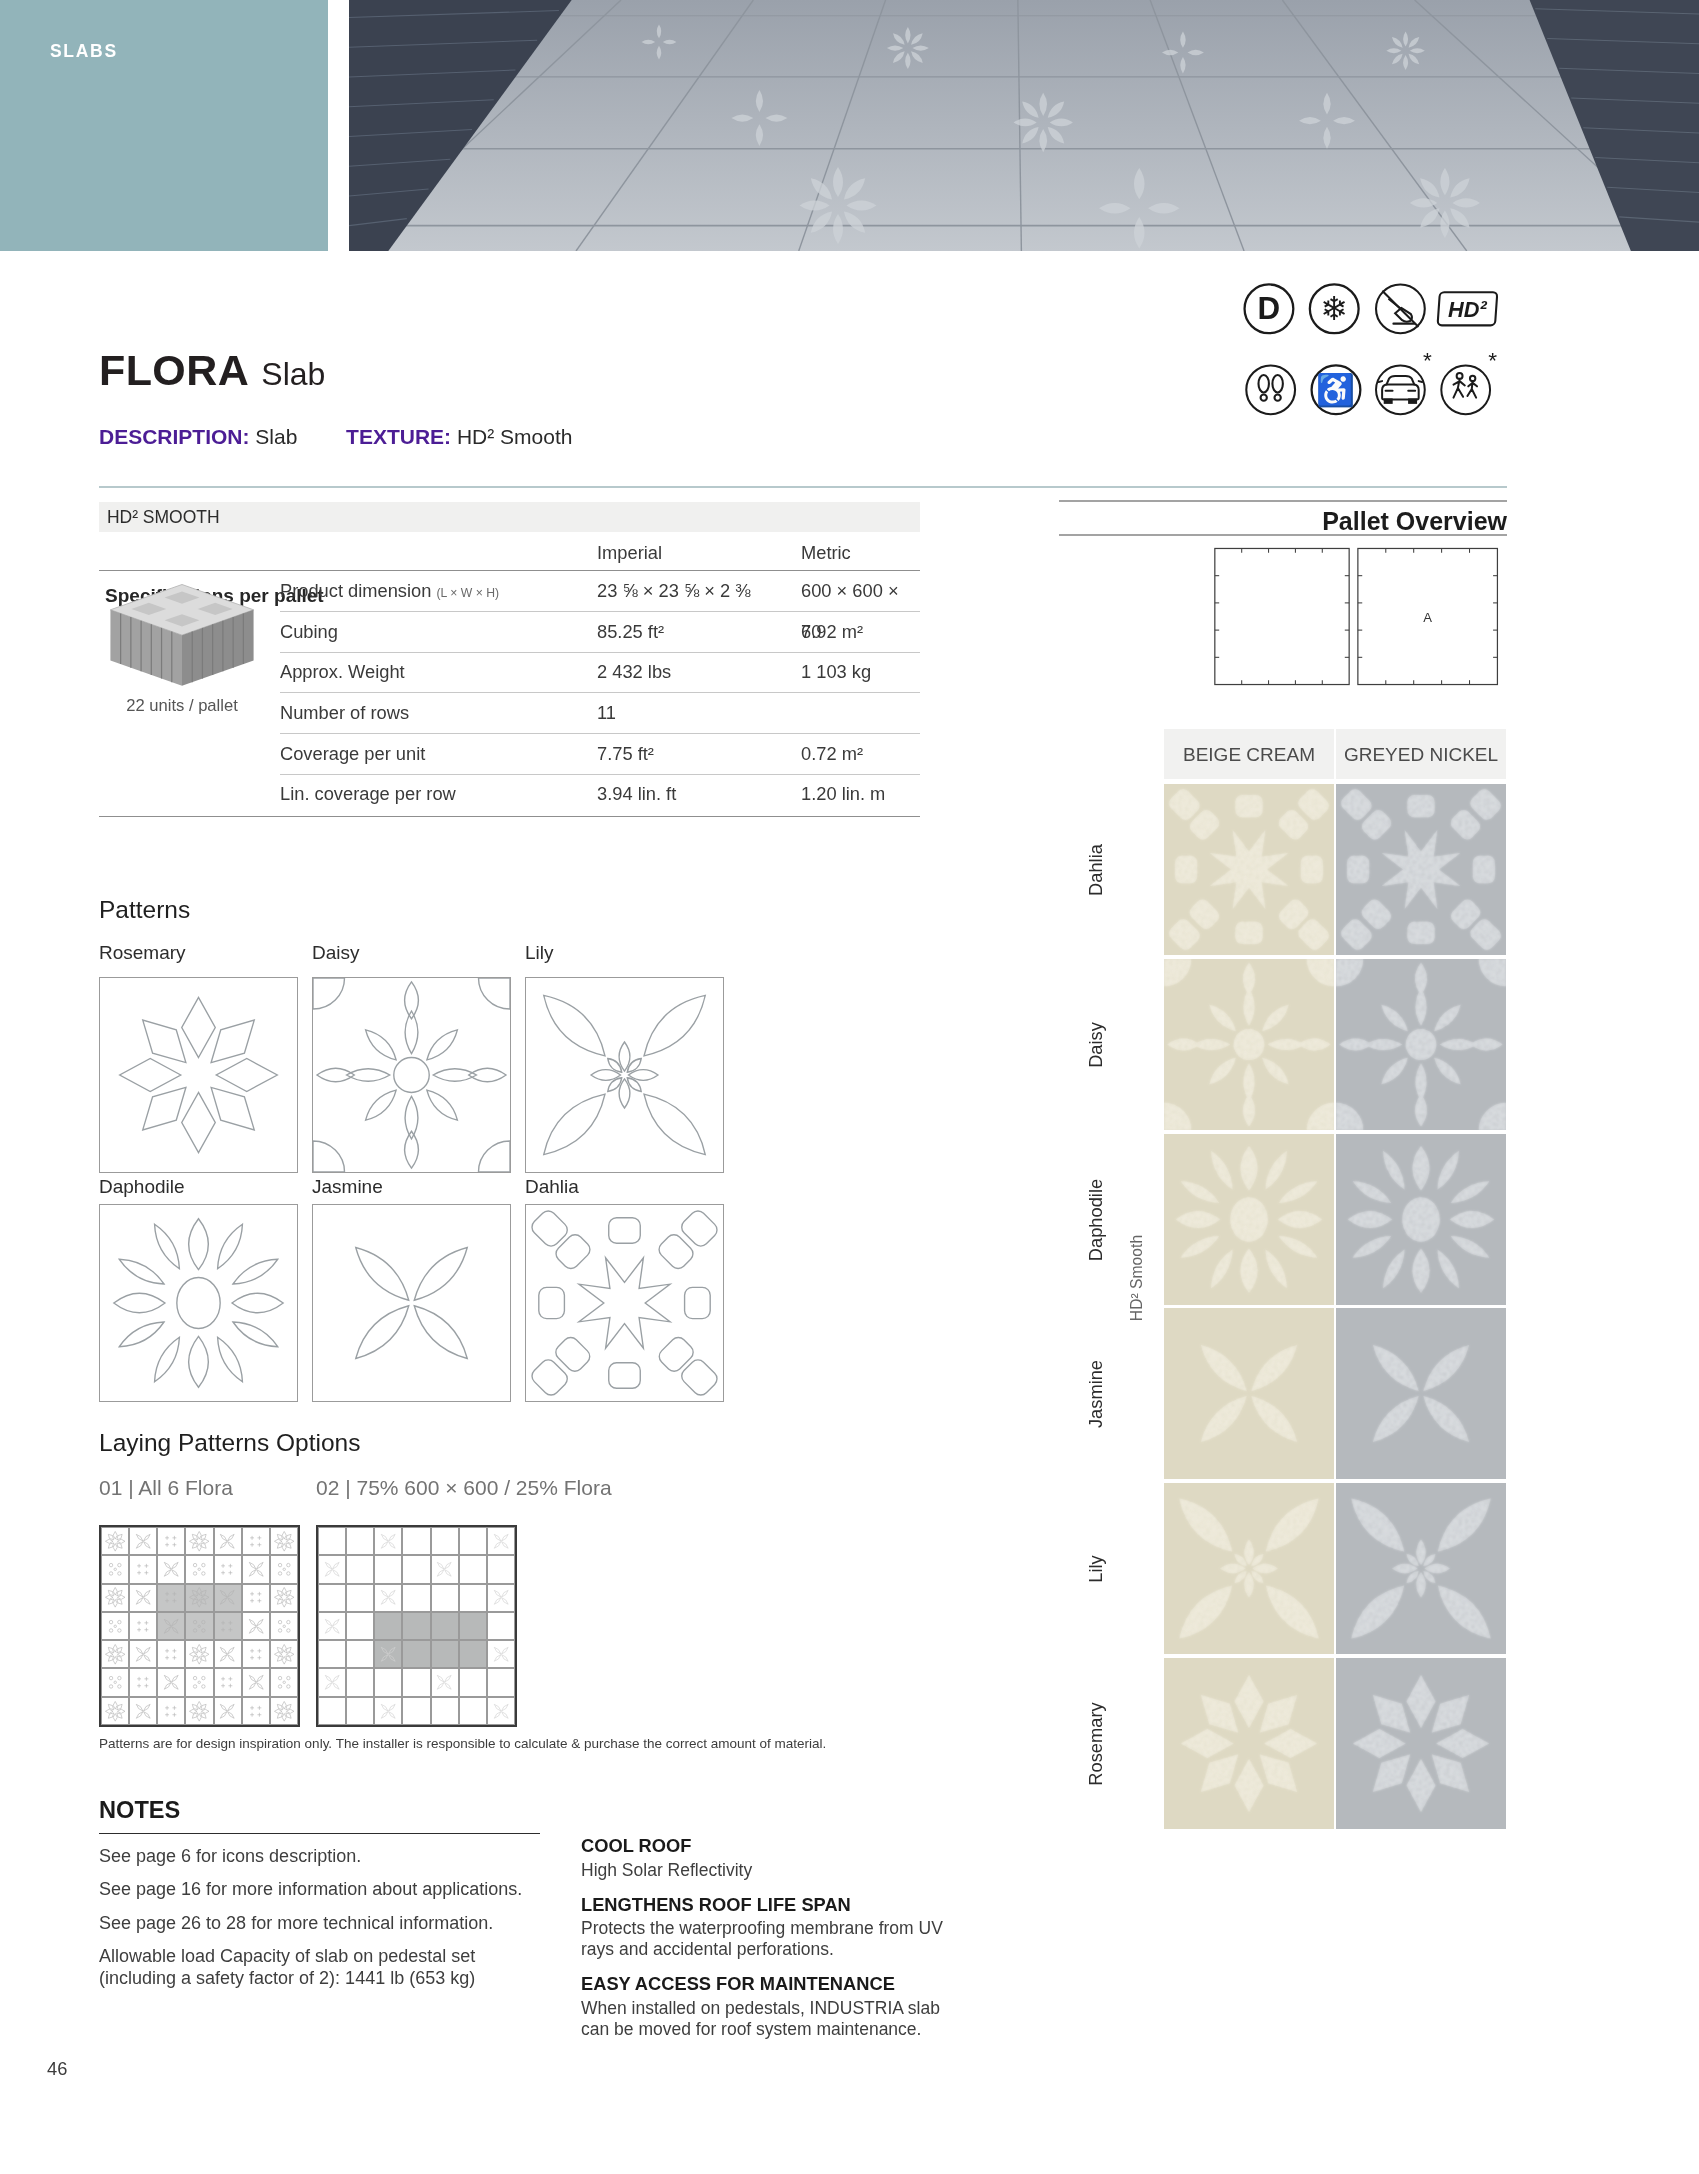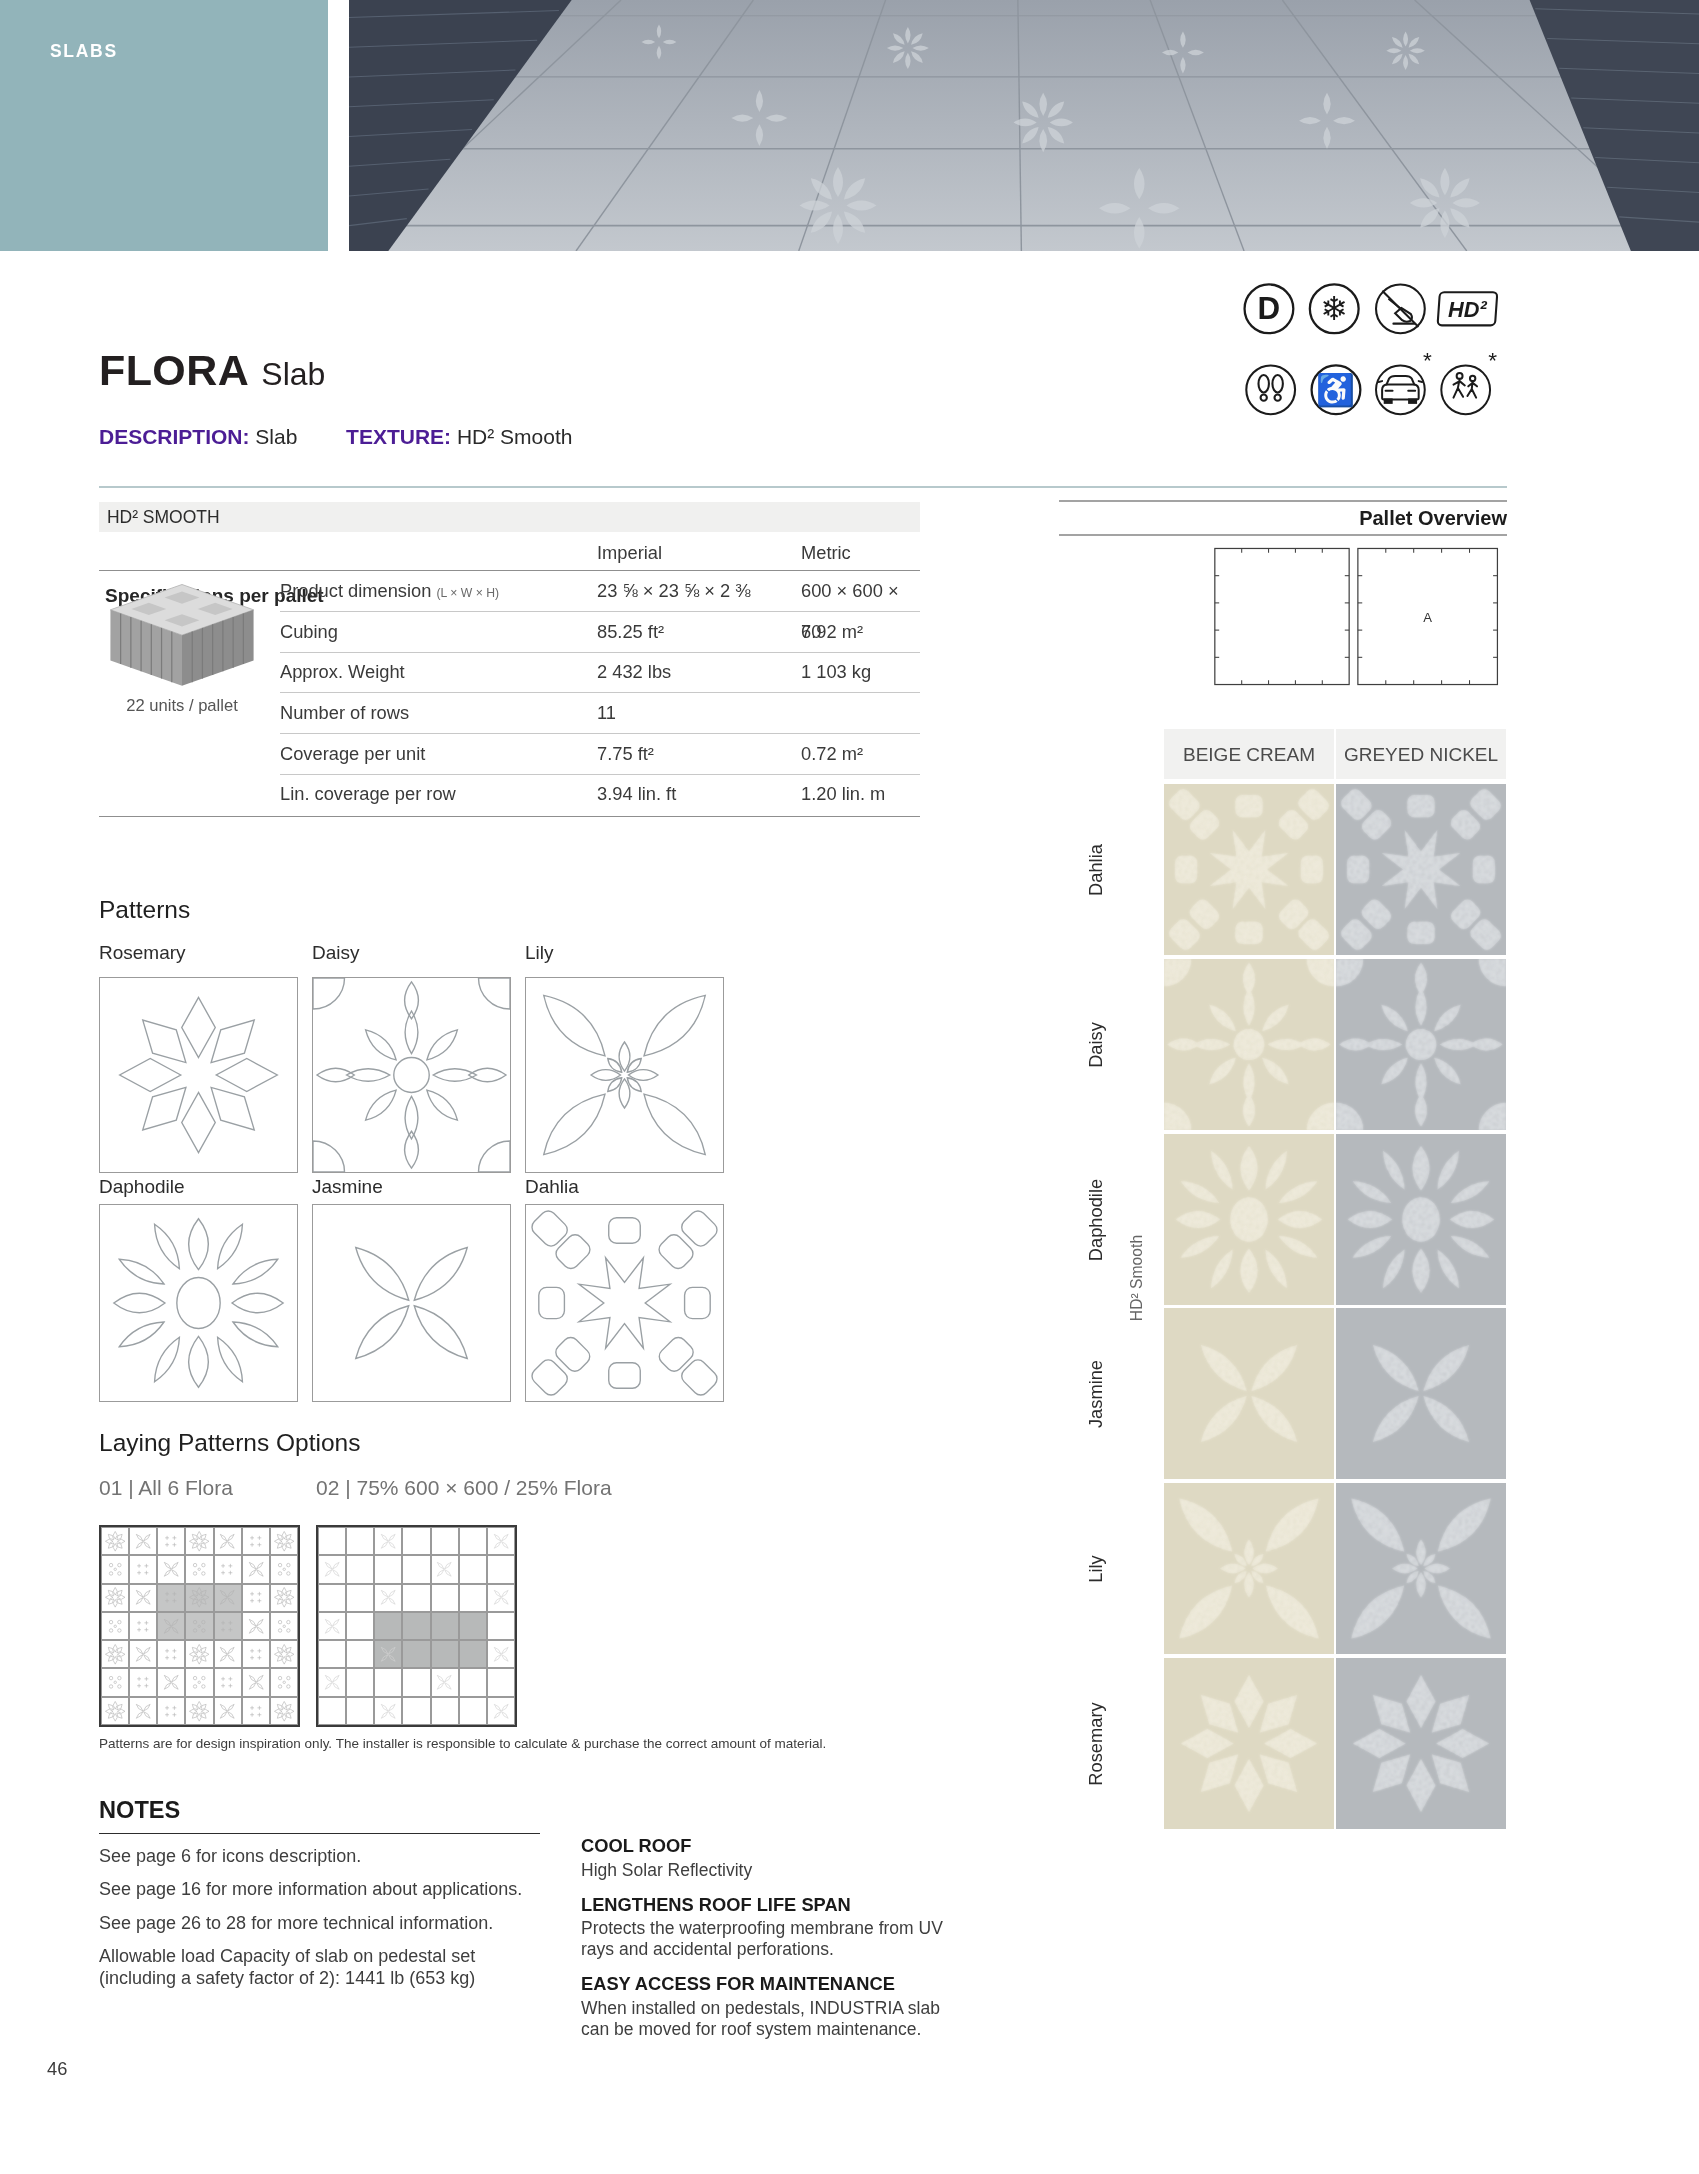--- a/index.html
+++ b/index.html
@@ -30,21 +30,21 @@
   .spec .srow{position:absolute;left:181px;width:640px;height:41px;line-height:41px;}
   .spec .srow.sep{border-bottom:1.3px solid #c8c8c8;}
   .spec .c0{position:absolute;left:0;}
   .spec .c0 .note{font-size:12.2px;color:#6a6a6a;}
   .spec .c1{position:absolute;left:317px;}
   .spec .c2{position:absolute;left:521px;}
   .spec svg.pallet-img{position:absolute;left:6.1px;top:79px;width:154px;height:110px;}
   .spec .units{position:absolute;left:0px;top:194px;width:166px;text-align:center;font-size:16.6px;color:#555;}
   
   .po-rule{position:absolute;left:1059px;width:448px;height:1.7px;background:#a3a3a3;}
-  .po-title{position:absolute;left:1059px;top:507px;width:448px;text-align:right;font-size:20px;font-weight:700;color:#1c1c1c;}
+  .po-title{position:absolute;left:1059px;top:507px;width:448px;text-align:right;font-size:25px;font-weight:700;color:#1c1c1c;}
   svg.po-diagram{position:absolute;left:1204px;top:538px;width:306px;height:157px;}
   
   .sw-head{position:absolute;top:729px;height:50px;width:170px;background:#f1f1f0;display:flex;align-items:center;justify-content:center;text-align:center;font-size:19px;line-height:21px;color:#4b4b4b;}
   .swatch{position:absolute;width:170px;height:171px;overflow:hidden;}
   .swatch svg{width:100%;height:100%;display:block;}
   .vlabel{position:absolute;left:1013px;width:166px;text-align:center;transform:rotate(-90deg);font-size:18.3px;color:#2c2c2c;white-space:nowrap;}
   .vnote{position:absolute;left:1054px;width:166px;text-align:center;transform:rotate(-90deg);font-size:15.7px;color:#666;white-space:nowrap;}
   
   .h-section{position:absolute;font-size:24.5px;color:#1f1f1f;}
   .plabel{position:absolute;font-size:19px;color:#2c2c2c;}

